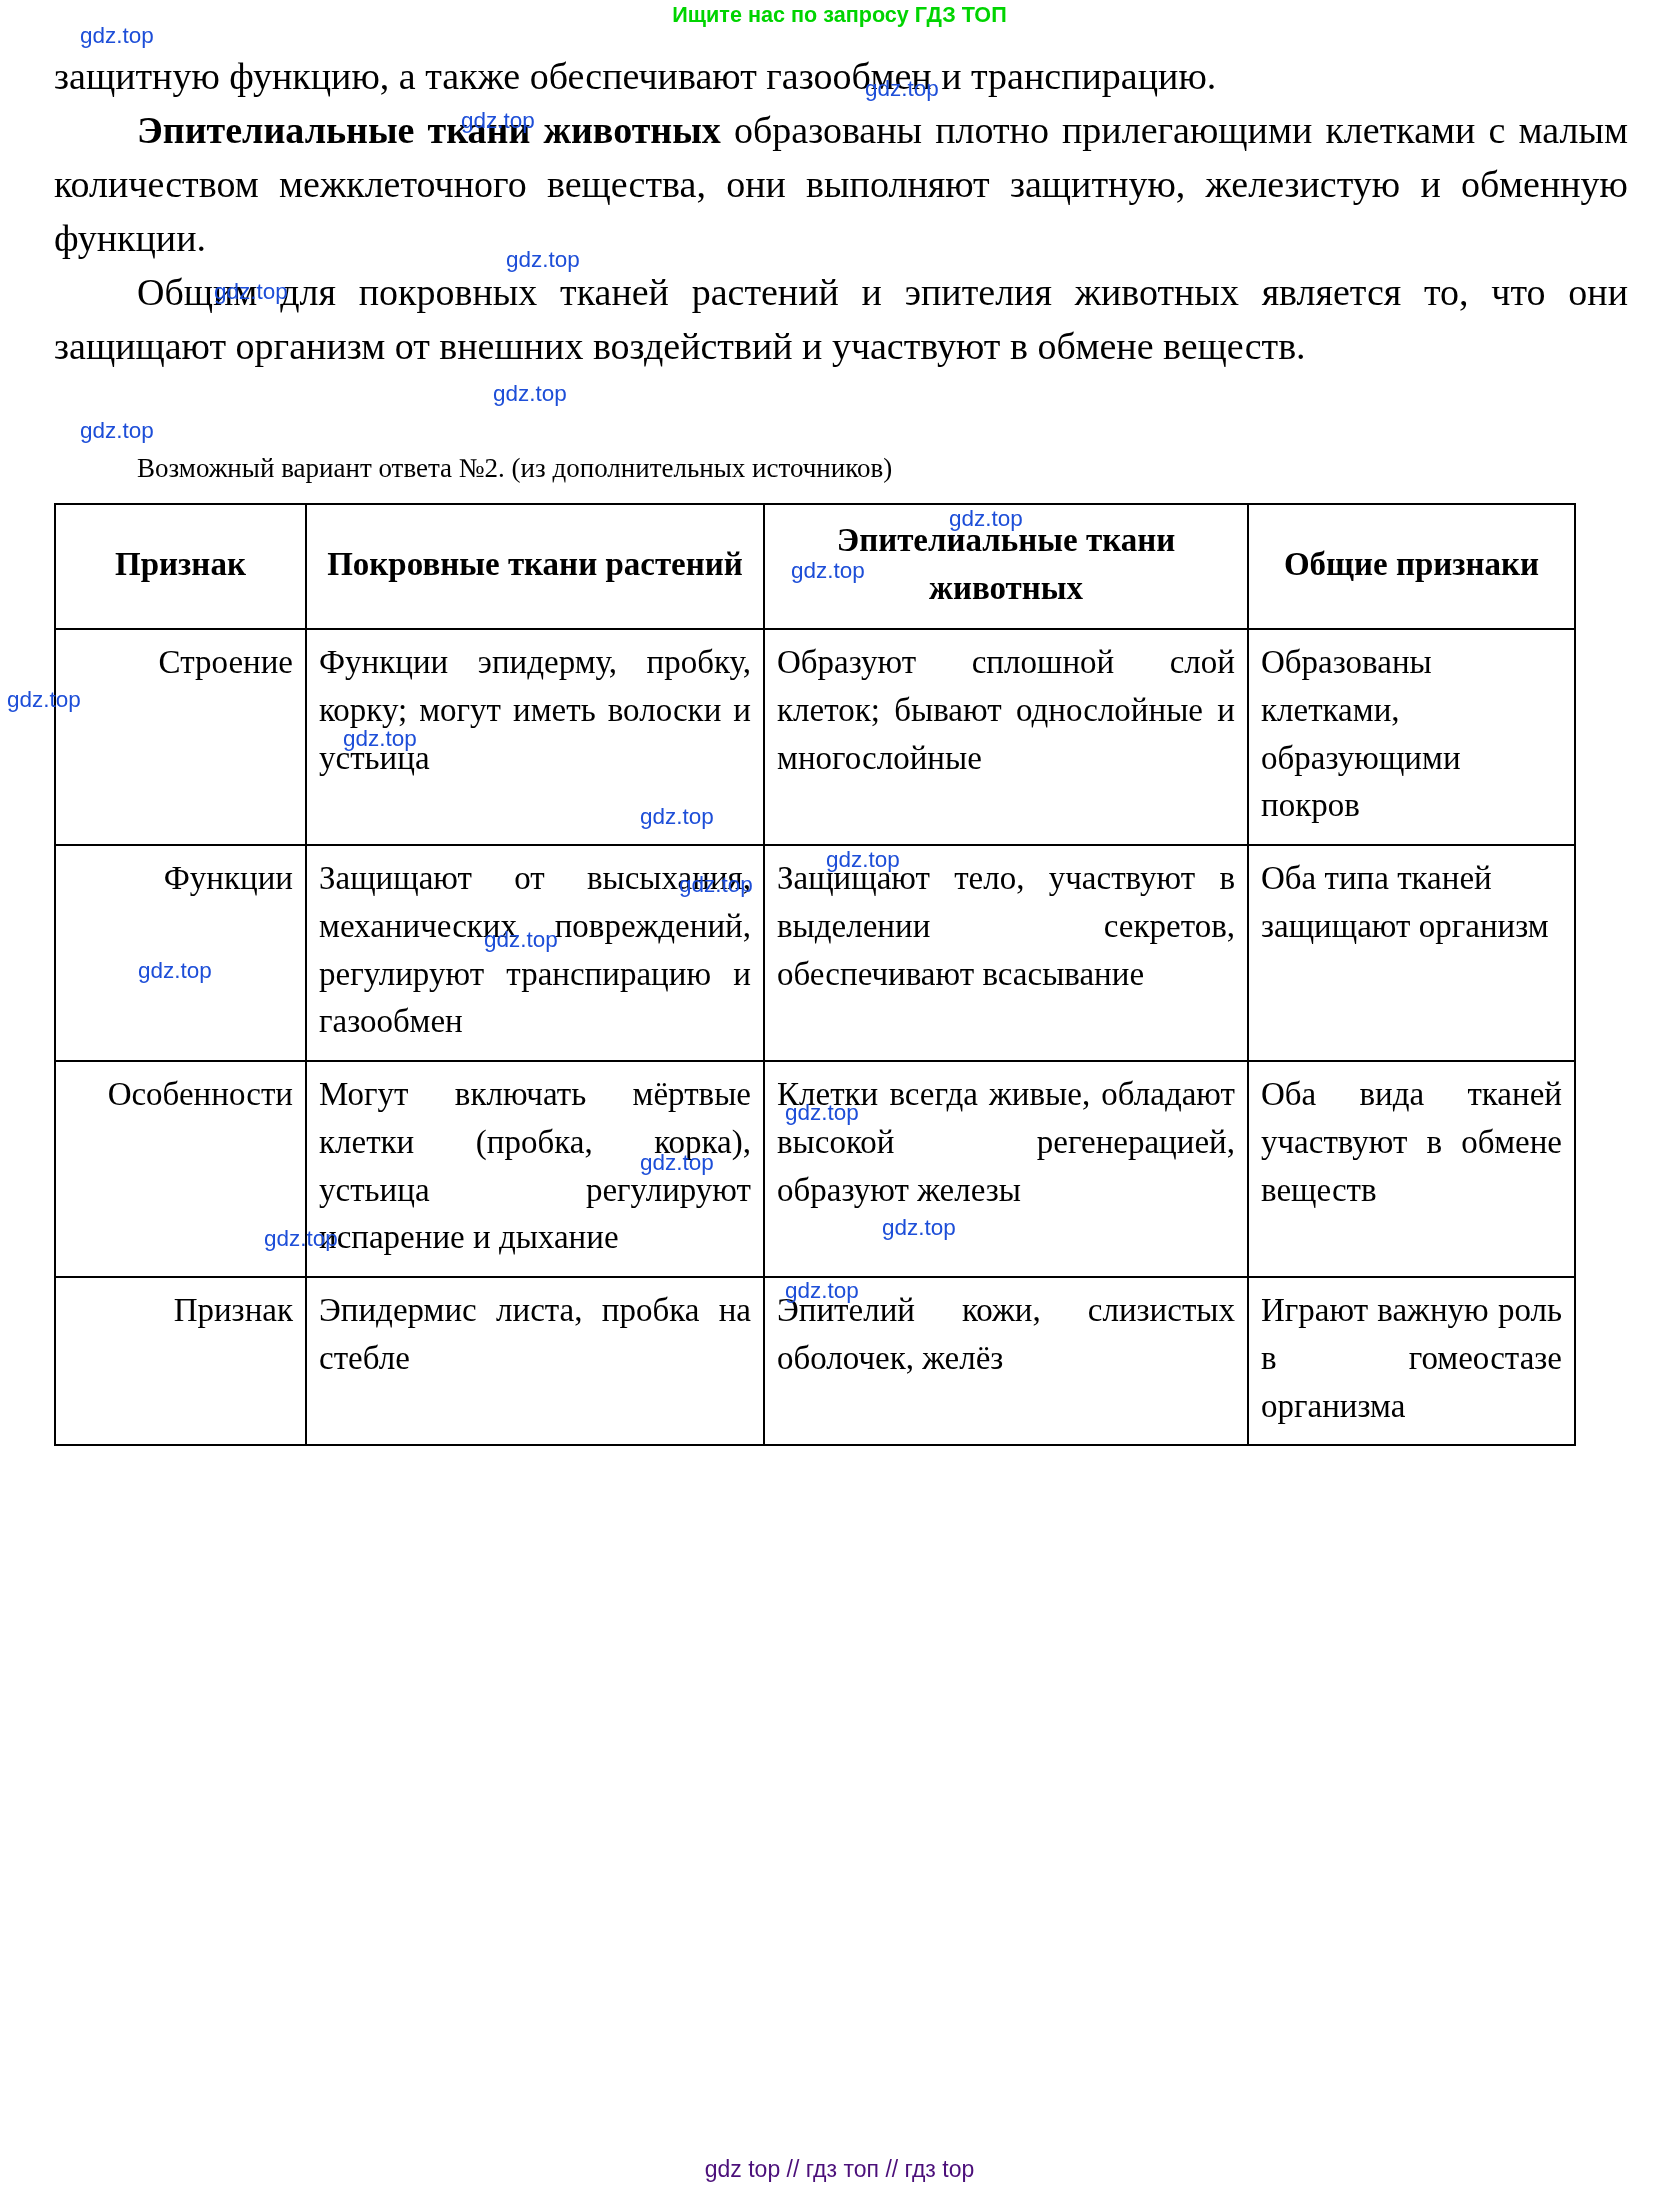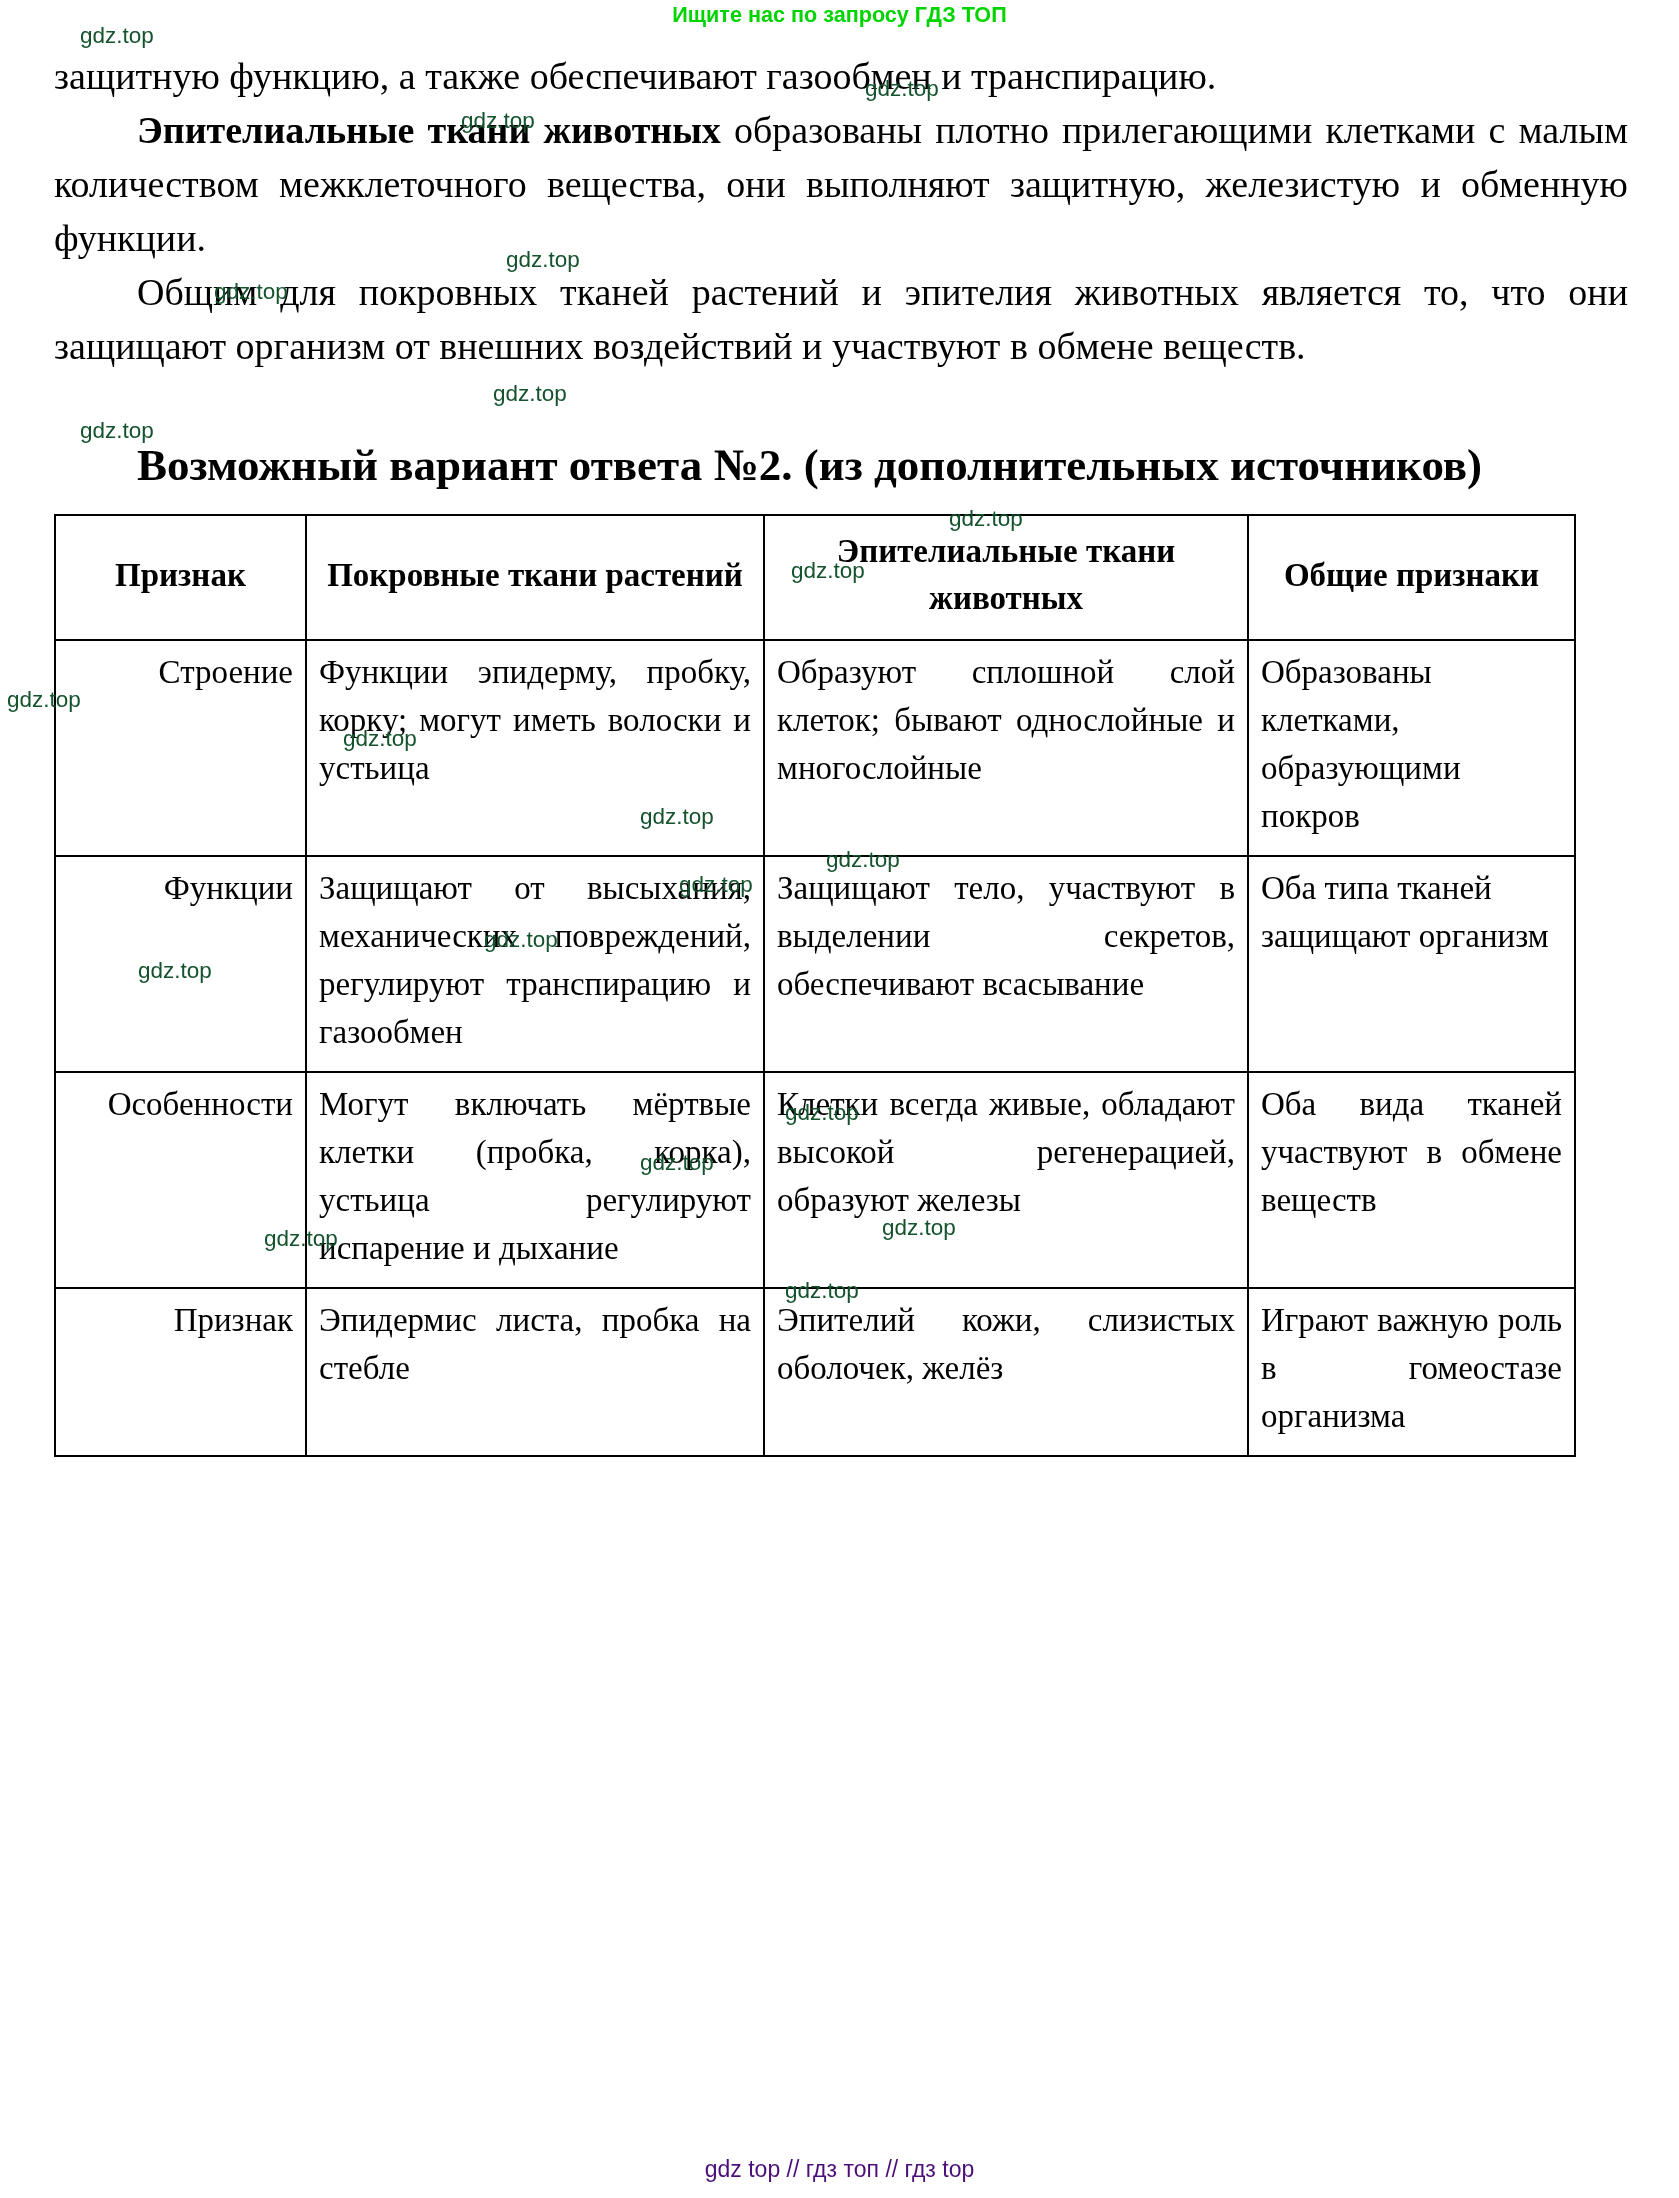--- a/index.html
+++ b/index.html
@@ -54,23 +54,23 @@
     text-align-last: left;
     text-justify: inter-word;
     hyphens: none;
   }
   p.para.indent {
     text-indent: 83px;
   }
   .b { font-weight: bold; }
 
   .heading {
-    margin-top: 60px;
-    font-size: 45px;
-    font-weight: bold;
+    margin-top: 75px;
+    font-size: 27px;
+    font-weight: normal;
     line-height: 1.42;
     text-align: justify;
     text-align-last: left;
     text-indent: 83px;
   }
 
   
   table.cmp {
     margin-top: 16px;
     border-collapse: collapse;
@@ -116,21 +116,21 @@
     font-size: 23px;
     color: #4b0f7a;
     white-space: nowrap;
   }
 
   
   .wm {
     position: absolute;
     font-family: "Liberation Sans", "DejaVu Sans", sans-serif;
     font-size: 22.5px;
-    color: #14532d;
+    color: #1d4ed8;
     white-space: nowrap;
     pointer-events: none;
     z-index: 5;
   }
 </style>
 </head>
 <body>
 
 <div class="page">
 

